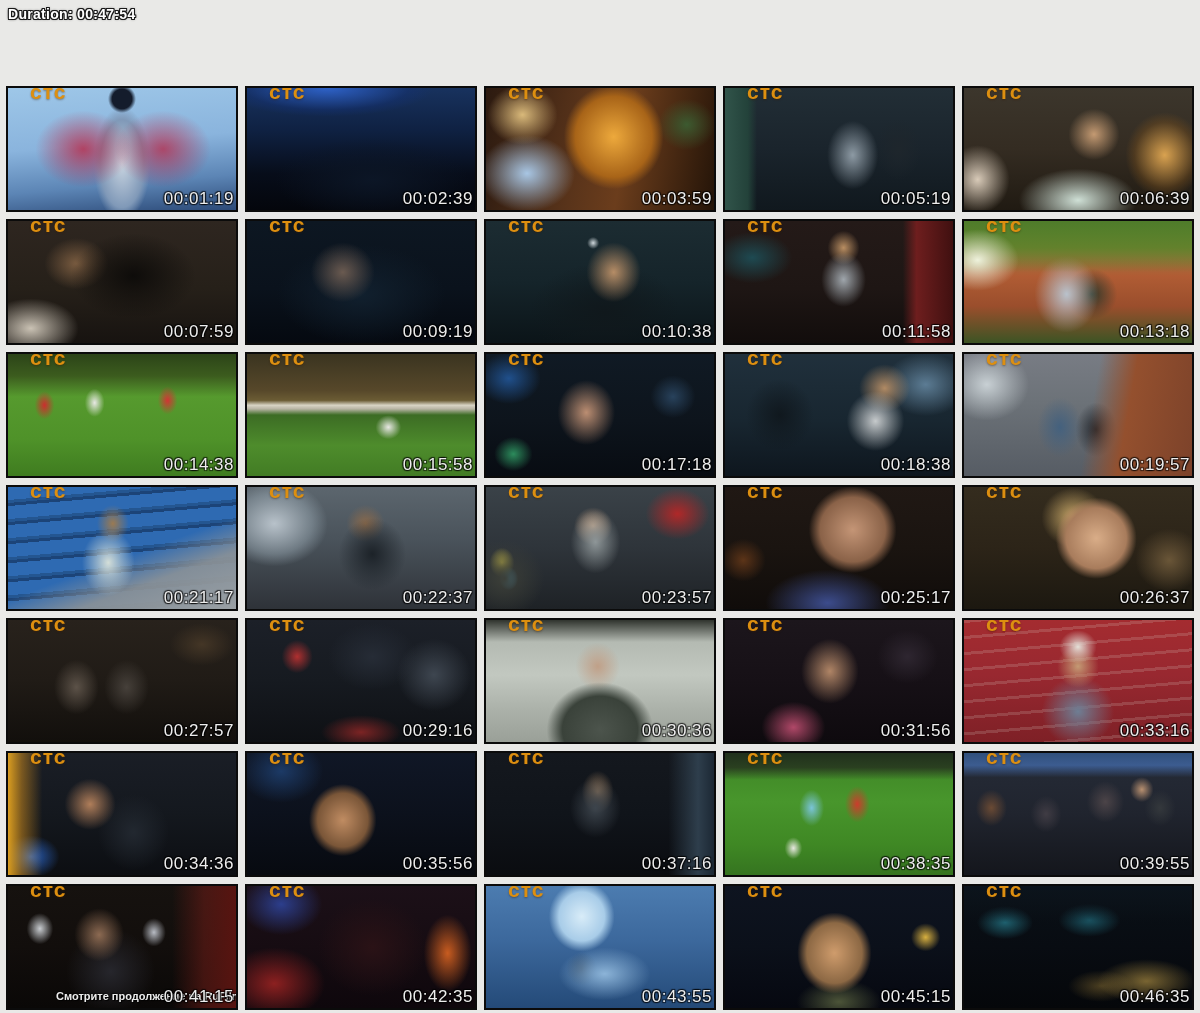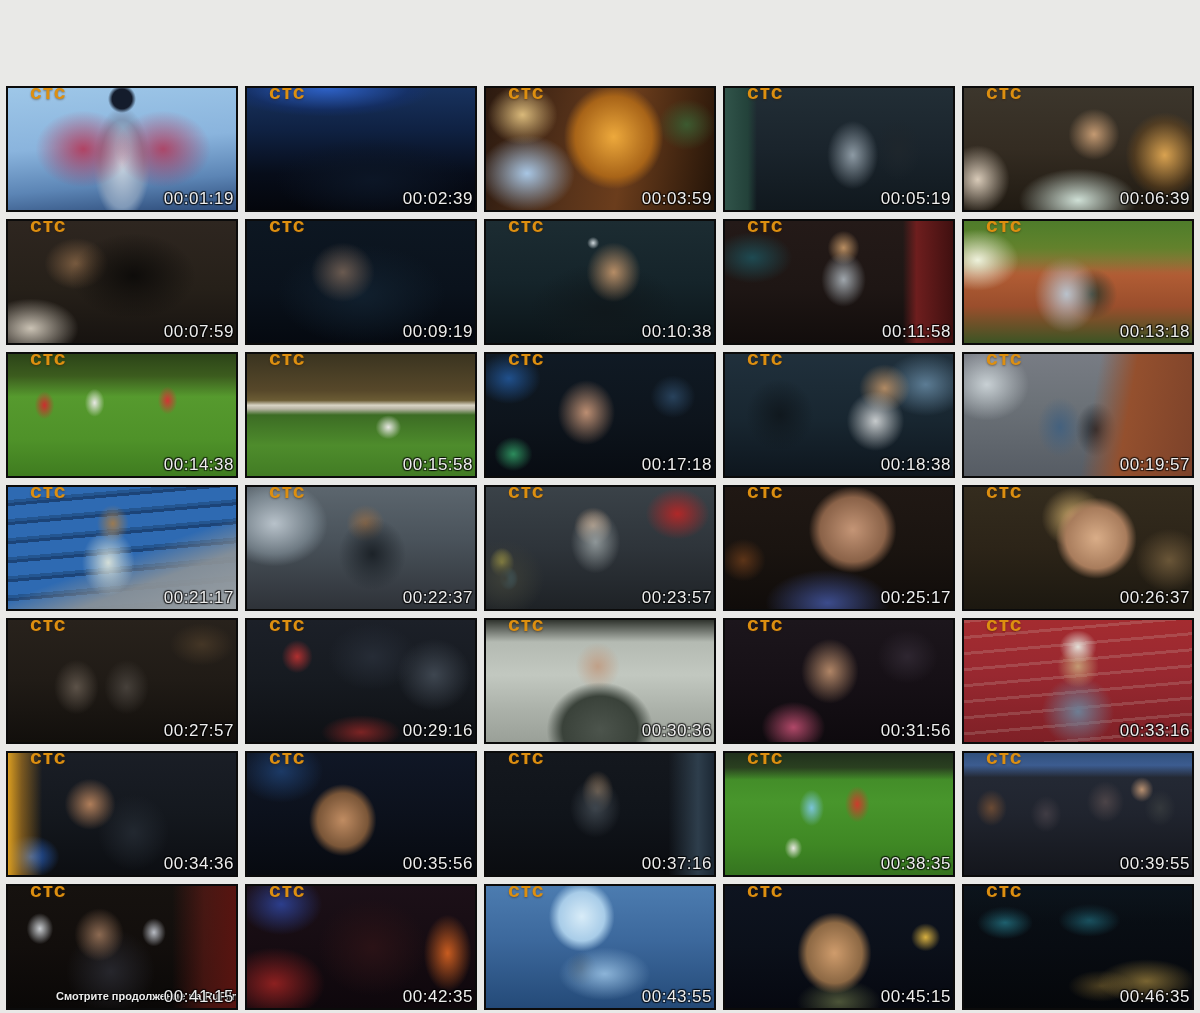--- a/index.html
+++ b/index.html
@@ -55,20 +55,21 @@
     position:absolute; left:48px; bottom:6px;
     font-size:11px; font-weight:bold;
     color:#ececec; white-space:nowrap;
     text-shadow:1px 1px 1px #000, -1px -1px 1px rgba(0,0,0,.6);
   }
 </style>
 </head>
 <body>
 
 <div class="header">
+  <span class="line">Duration: 00:47:54</span>
 </div>
 
 <div class="grid" id="grid">
   <div class="thumb" style="background: radial-gradient(14px at 50% 9%, rgb(20, 28, 44) 70%, transparent 100%), radial-gradient(30% 45% at 33% 50%, rgba(190, 30, 60, 0.75), transparent 70%), radial-gradient(30% 45% at 68% 50%, rgba(190, 30, 60, 0.7), transparent 70%), radial-gradient(16% 60% at 50% 62%, rgb(200, 212, 224), rgb(128, 153, 184) 60%, transparent 78%), linear-gradient(175deg, rgb(158, 199, 232) 0%, rgb(138, 180, 221) 45%, rgb(92, 133, 181) 75%, rgb(44, 74, 120) 100%);">
     <span class="logo">стс</span>
 
     <span class="ts">00:01:19</span>
   </div>
 
   <div class="thumb" style="background: radial-gradient(60% 30% at 35% 0%, rgb(46, 98, 200), rgba(20, 50, 120, 0.4) 60%, transparent 78%), radial-gradient(50% 40% at 55% 75%, rgb(12, 22, 38), transparent 85%), linear-gradient(rgb(24, 50, 94) 0%, rgb(15, 33, 66) 35%, rgb(7, 13, 26) 70%, rgb(4, 6, 12) 100%);">

